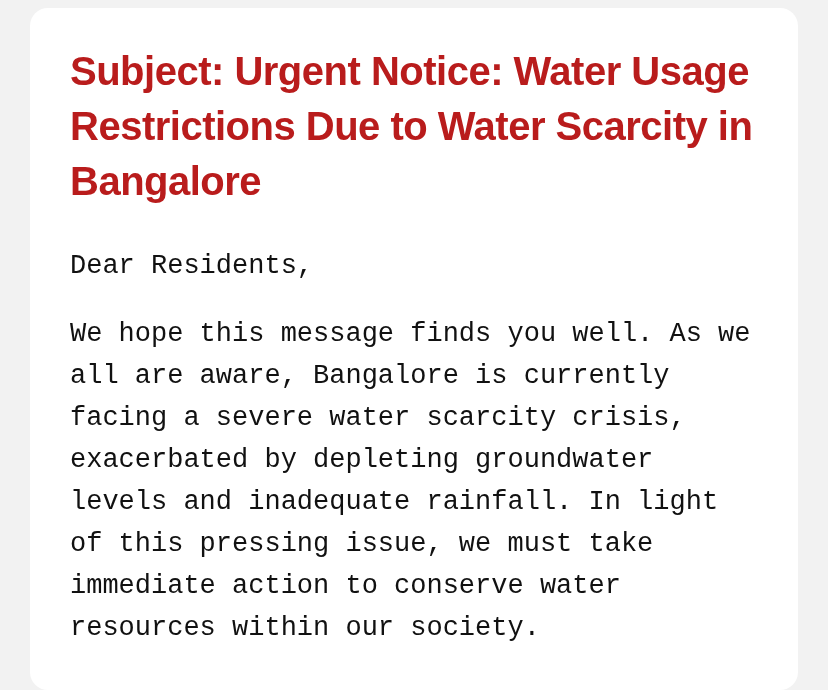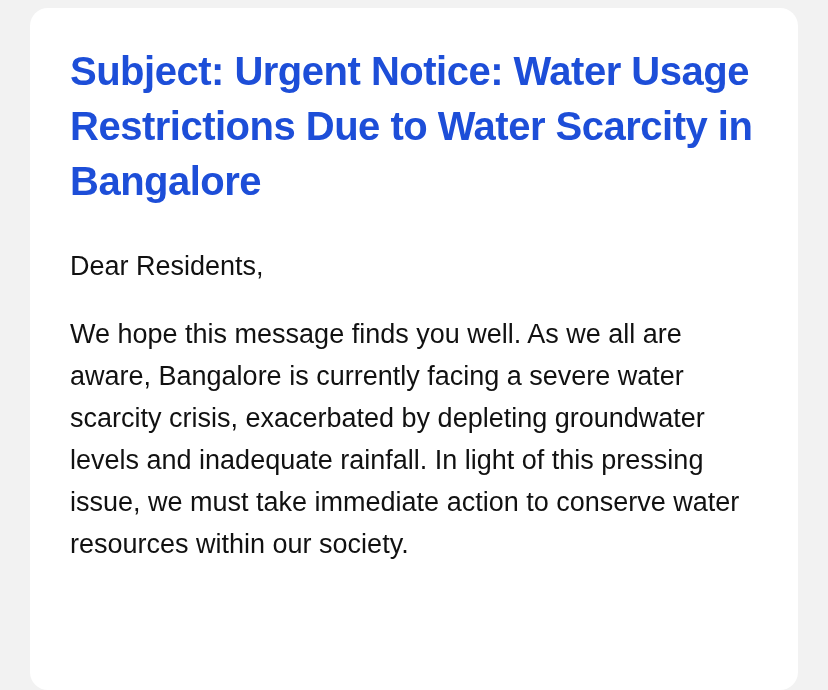--- a/index.html
+++ b/index.html
@@ -27,35 +27,35 @@
     box-sizing: border-box;
     padding: 36px 40px 0 40px;
     overflow: hidden;
   }
   .subject-title {
     font-family: "Liberation Sans", sans-serif;
     font-size: 40px;
     line-height: 55px;
     font-weight: 700;
     letter-spacing: -0.5px;
-    color: #1d4ed8;
+    color: #b91c1c;
     margin: 0;
     padding: 0;
   }
   .timestamp {
     margin-top: 22px;
     font-family: "Liberation Sans", sans-serif;
     font-size: 22px;
     line-height: 28px;
     color: #8c8c8c;
     letter-spacing: 0.2px;
   }
   .body-text {
     margin-top: 36px;
-    font-family: Liberation Sans, sans-serif;
+    font-family: Liberation Mono, monospace;
     font-size: 27px;
     line-height: 42px;
     color: #111111;
   }
   .body-para {
     margin: 0 0 26px 0;
   }
   .body-para:last-child {
     margin-bottom: 0;
   }

